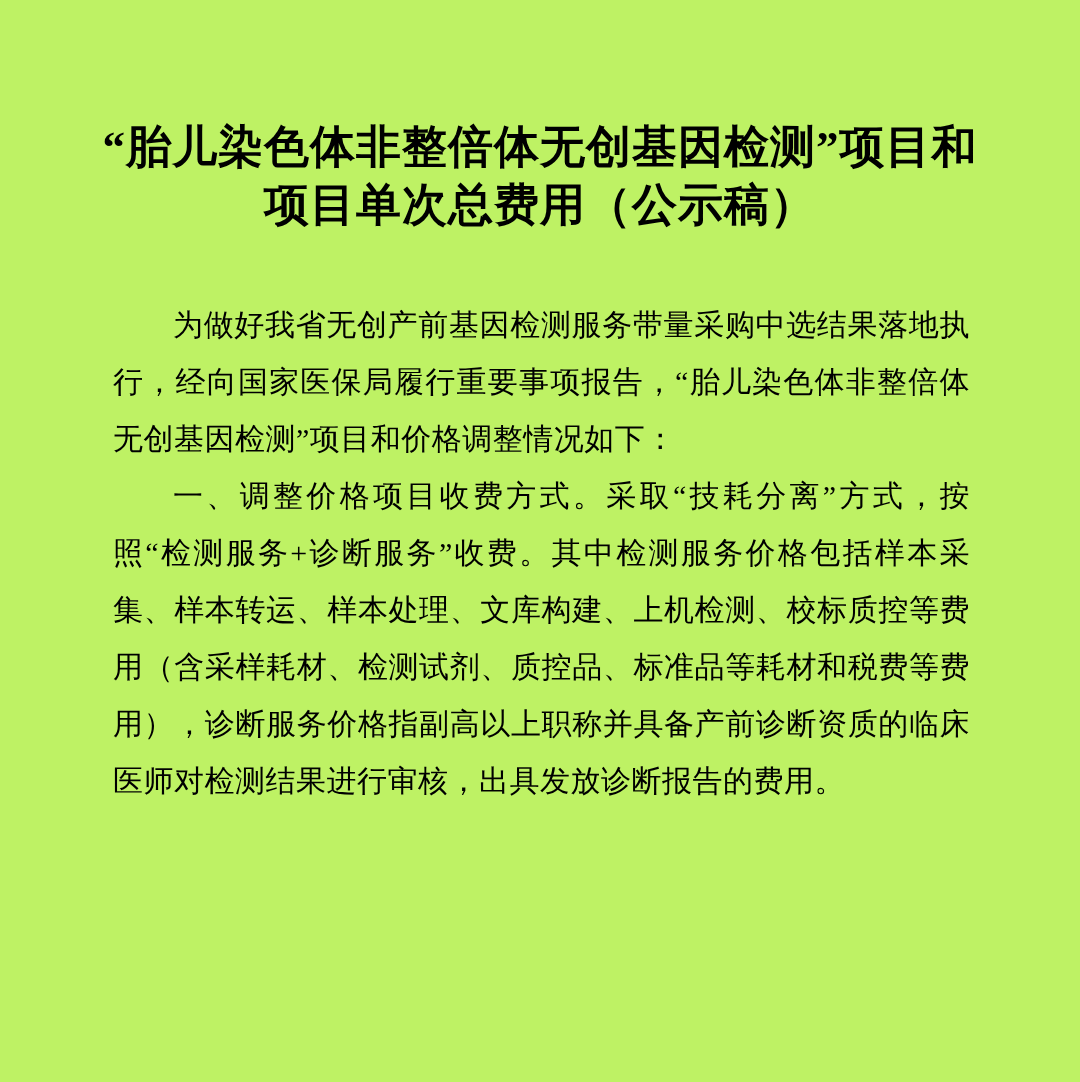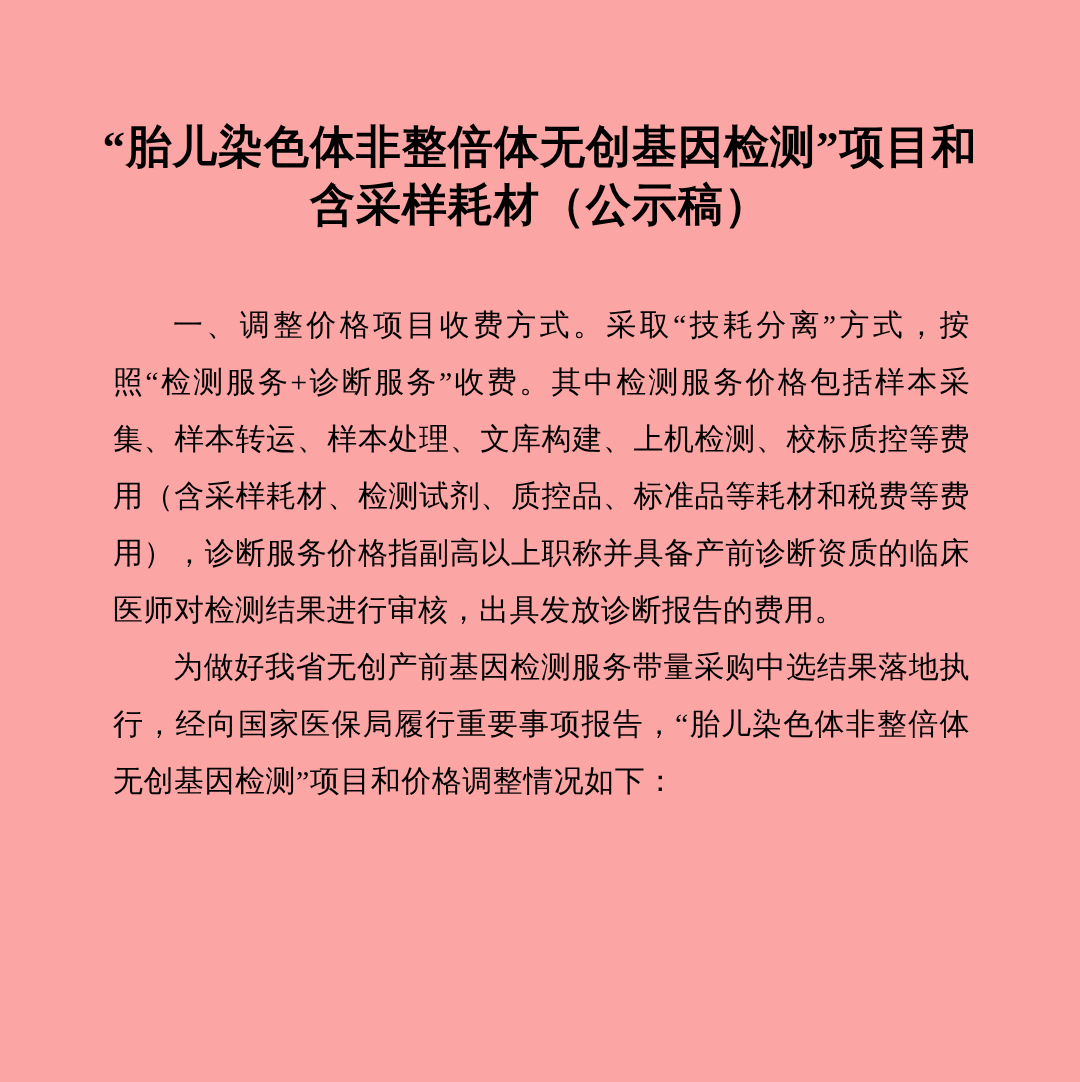--- a/index.html
+++ b/index.html
@@ -11,21 +11,21 @@
     height: 1082px;
     background: #ffffff;
     color: #000000;
     font-family: "Liberation Serif", "DejaVu Serif", serif;
   }
   .page {
     position: relative;
     width: 1080px;
     height: 1082px;
     overflow: hidden;
-    background: #fca5a5;
+    background: #bef264;
   }
   .doc-title {
     margin: 0;
     padding: 118px 60px 0 60px;
     text-align: center;
     font-size: 45px;
     line-height: 58px;
     font-weight: 700;
     letter-spacing: 1px;
   }
@@ -45,19 +45,19 @@
     padding: 0;
     text-indent: 2em;
   }
 </style>
 </head>
 <body>
 
 <div class="page">
   <h1 class="doc-title">
     <span class="title-line">“胎儿染色体非整倍体无创基因检测”项目和</span>
-    <span class="title-line">含采样耗材（公示稿）</span>
+    <span class="title-line">项目单次总费用（公示稿）</span>
   </h1>
   <div class="doc-body">
+    <p>为做好我省无创产前基因检测服务带量采购中选结果落地执行，经向国家医保局履行重要事项报告，“胎儿染色体非整倍体无创基因检测”项目和价格调整情况如下：</p>
     <p>一、调整价格项目收费方式。采取“技耗分离”方式，按照“检测服务+诊断服务”收费。其中检测服务价格包括样本采集、样本转运、样本处理、文库构建、上机检测、校标质控等费用（含采样耗材、检测试剂、质控品、标准品等耗材和税费等费用），诊断服务价格指副高以上职称并具备产前诊断资质的临床医师对检测结果进行审核，出具发放诊断报告的费用。</p>
-    <p>为做好我省无创产前基因检测服务带量采购中选结果落地执行，经向国家医保局履行重要事项报告，“胎儿染色体非整倍体无创基因检测”项目和价格调整情况如下：</p>
   </div>
 </div>
 
 </body></html>

